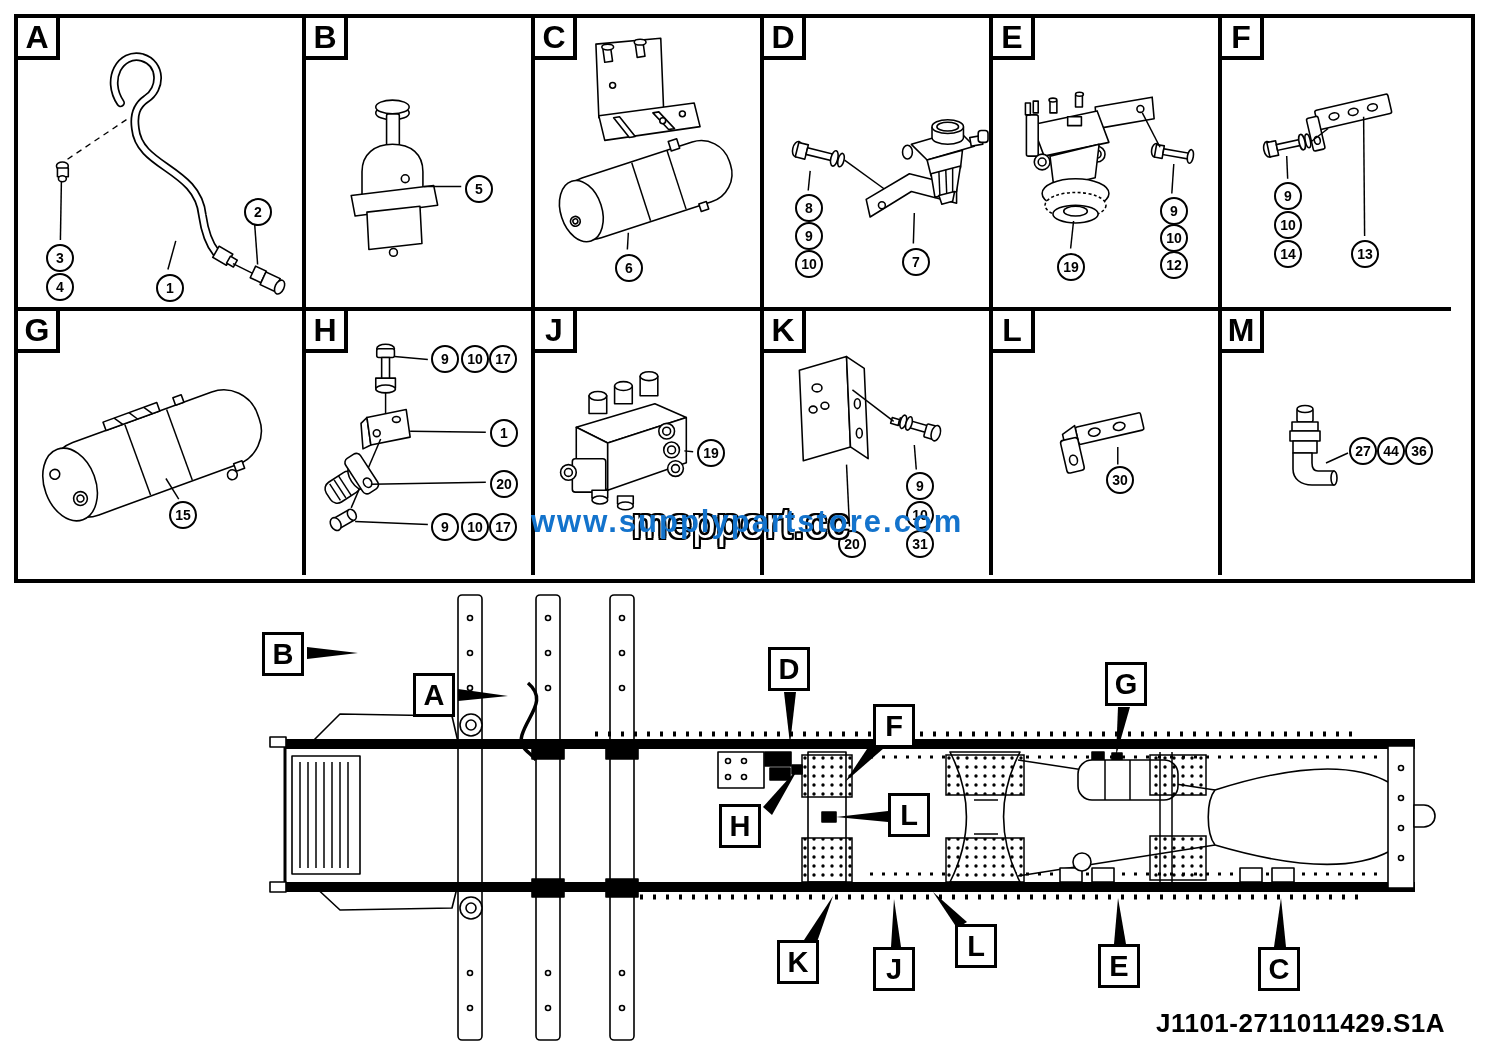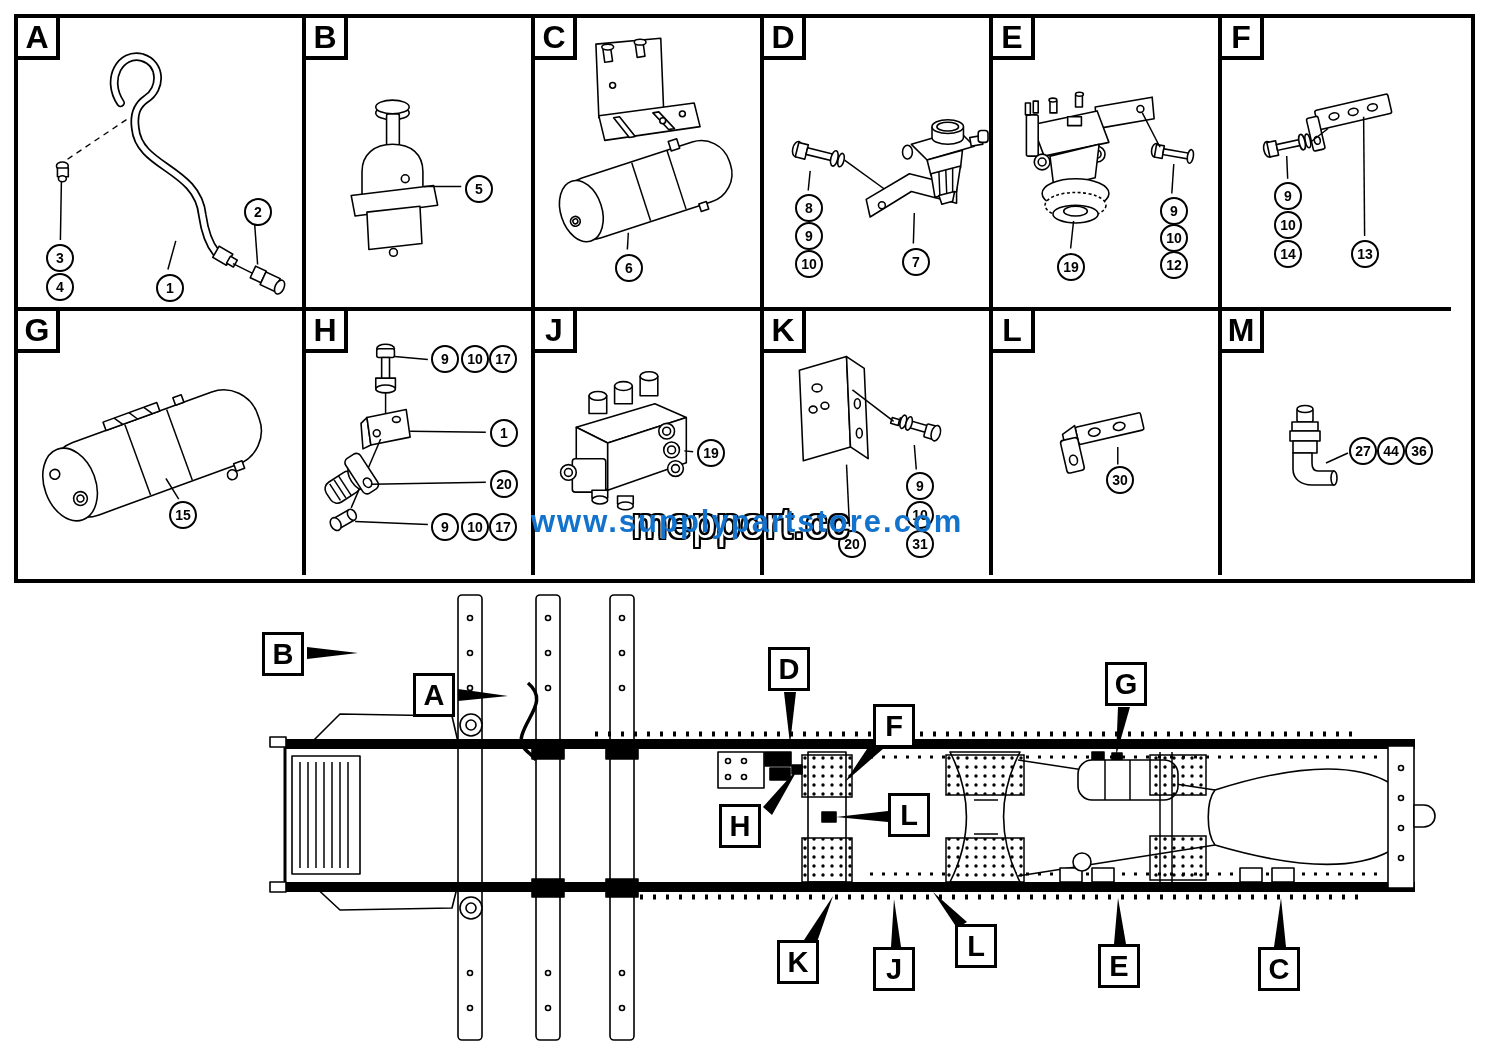--- a/index.html
+++ b/index.html
@@ -660,13 +660,14 @@
   <div class="clabel" style="left:955px;top:341px">
       <span>L</span>
     </div>
   <div class="clabel" style="left:1098px;top:361px">
       <span>E</span>
     </div>
   <div class="clabel" style="left:1258px;top:364px">
       <span>C</span>
     </div>
 
+  <div class="drawnum">J1101-2711011429.S1A</div>
 </div>
 
 </body></html>

